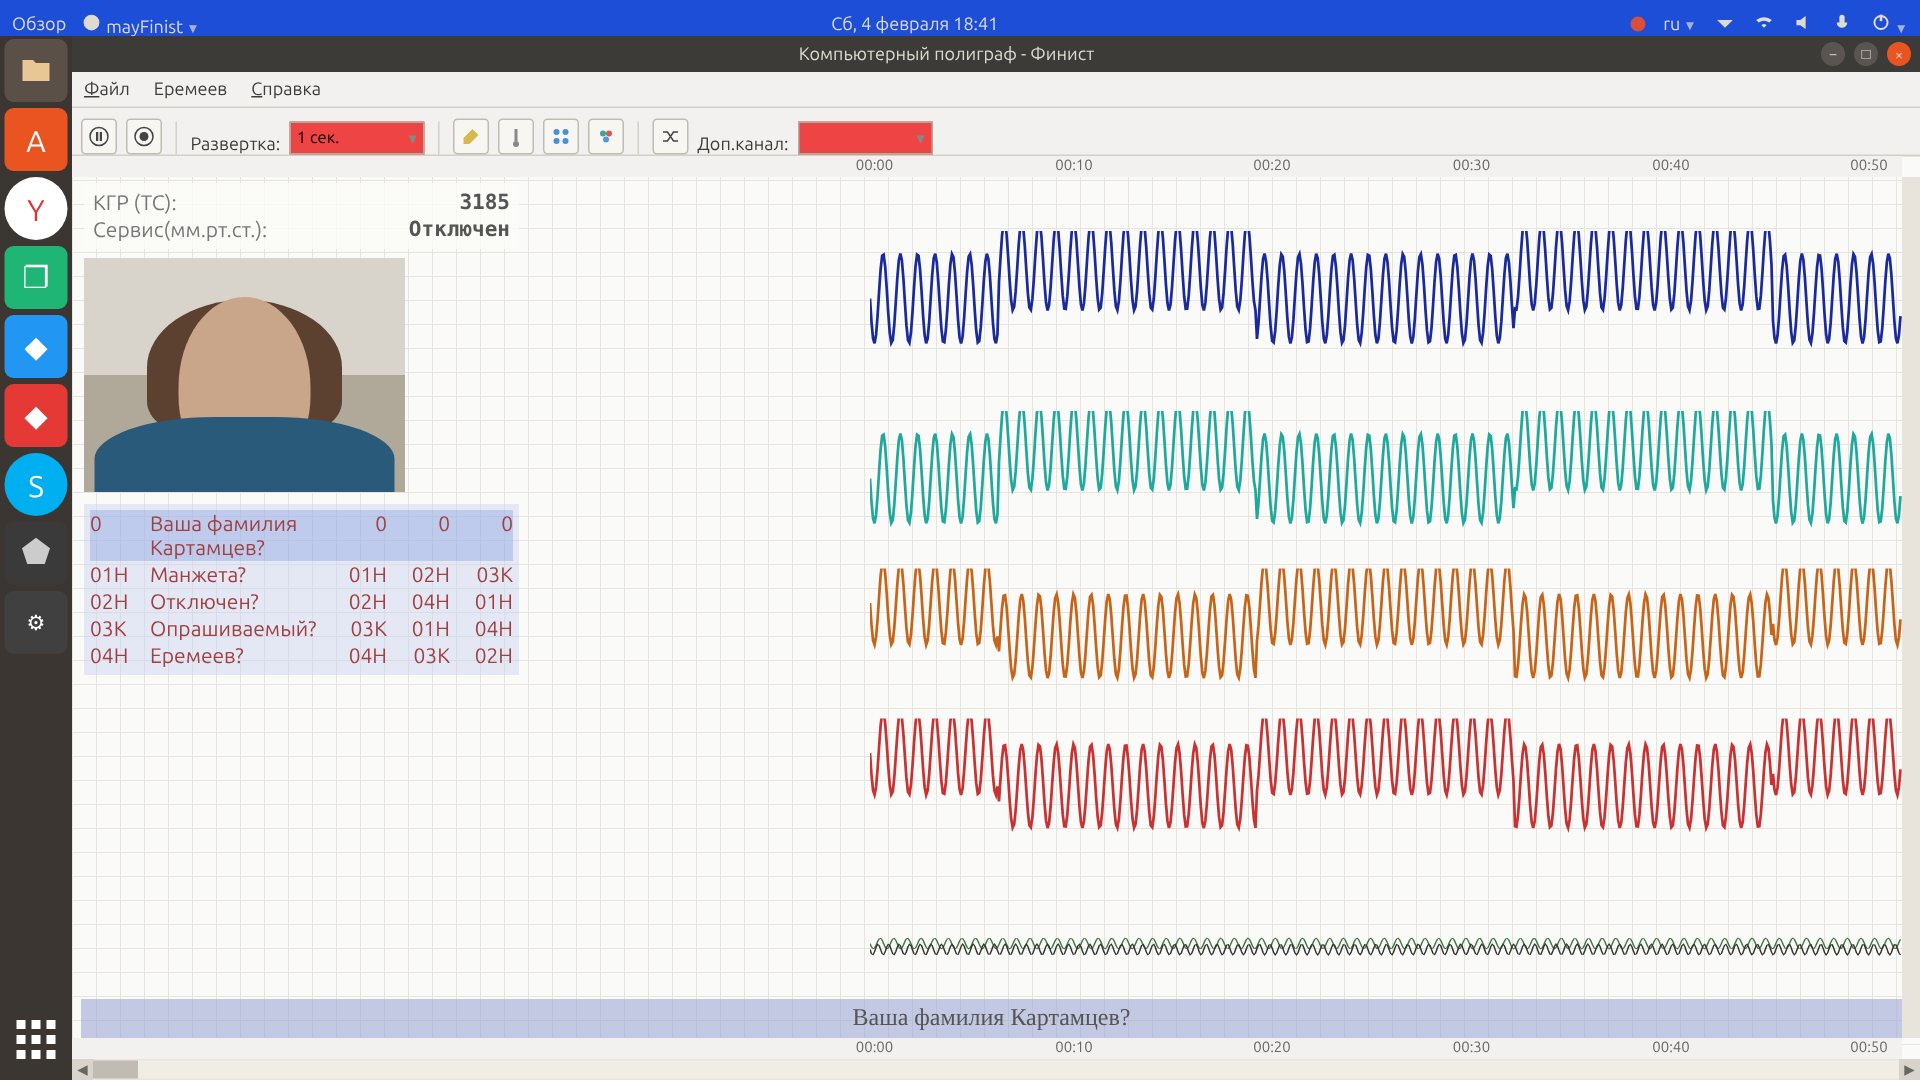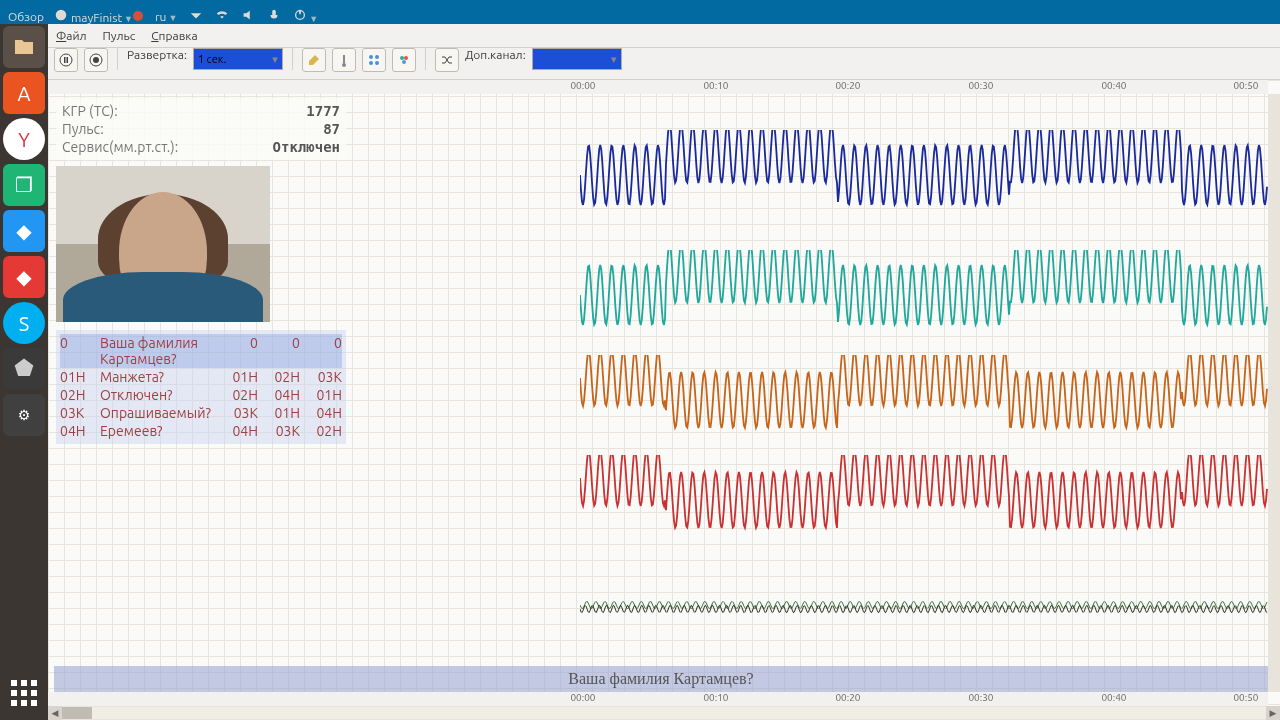--- a/index.html
+++ b/index.html
@@ -1,19 +1,19 @@
 <!DOCTYPE html>
 <html><head>
 <meta charset="utf-8">
 <style>
 * { margin: 0; padding: 0; box-sizing: border-box; font-family: Ubuntu, Arial, sans-serif; }
 body { width: 1280px; height: 720px; background: #f2f1f0; overflow: hidden; position: relative; }
 
 
-.sysbar { height: 24px; background: #0369a1; color: #dfdbd2; display: flex; align-items: center; font-size: 12px; padding: 16px 8px; }
+.sysbar { height: 24px; background: #1d4ed8; color: #dfdbd2; display: flex; align-items: center; font-size: 12px; padding: 16px 8px; }
 .sysbar .left { display: flex; align-items: center; gap: 10px; }
 .sysbar .center { flex: 1; text-align: center; }
 .sysbar .right { display: flex; align-items: center; gap: 12px; }
 .sysbar .dot-red { width: 10px; height: 10px; border-radius: 50%; background: #d94f3a; }
 .sysbar .syscaret { font-size: 9px; margin-left: 2px; opacity: .7; }
 .sysbar svg { width: 14px; height: 14px; fill: #dfdbd2; }
 
 
 .launcher { position: absolute; left: 0; top: 24px; bottom: 0; width: 48px; background: #3b3631; display: flex; flex-direction: column; align-items: center; padding-top: 2px; gap: 4px; }
 .launcher .tile { width: 42px; height: 42px; border-radius: 6px; display: flex; align-items: center; justify-content: center; font-size: 20px; color: #fff; }
@@ -36,24 +36,24 @@
 .titlebar .winbtn { width: 16px; height: 16px; border-radius: 50%; margin-left: 6px; display: flex; align-items: center; justify-content: center; font-size: 10px; }
 .titlebar .close { background: #e95420; }
 .titlebar .minmax { background: #5a5550; }
 
 
 .menubar { height: 24px; background: #f2f1f0; display: flex; align-items: center; padding: 0 8px; font-size: 12px; color: #3c3c3c; border-bottom: 1px solid #d4d0c8; }
 .menubar span { margin-right: 16px; cursor: default; }
 .menubar span u { text-decoration: underline; }
 
 
-.toolbar { height: 32px; background: #f2f1f0; border-bottom: 1px solid #d4d0c8; display: flex; align-items: flex-start; padding: 0 6px; gap: 6px; font-size: 12px; }
+.toolbar { height: 32px; background: #f2f1f0; border-bottom: 1px solid #d4d0c8; display: flex; align-items: flex-end; padding: 0 6px; gap: 6px; font-size: 12px; }
 .toolbar .tbtn { width: 24px; height: 24px; border: 1px solid #c0bcb4; border-radius: 3px; background: #f8f6f3; display: flex; align-items: center; justify-content: center; }
 .toolbar .sep { width: 1px; height: 22px; background: #d4d0c8; margin: 0 3px; }
-.toolbar .combo { height: 22px; border: 1px solid #b0aaa0; background: #1d4ed8; display: flex; align-items: center; padding: 0 4px; font-size: 11px; min-width: 80px; }
+.toolbar .combo { height: 22px; border: 1px solid #b0aaa0; background: #ef4444; display: flex; align-items: center; padding: 0 4px; font-size: 11px; min-width: 80px; }
 .toolbar .combo::after { content: "▾"; margin-left: auto; padding-left: 6px; color: #888; }
 .toolbar .combo.wide { min-width: 90px; }
 .toolbar label { color: #3c3c3c; }
 
 
 .main { flex: 1; position: relative; background: repeating-linear-gradient(to right, #e8e4dc 0 1px, transparent 1px 16px), repeating-linear-gradient(to bottom, #e8e4dc 0 1px, transparent 1px 16px), #fafaf8; }
 .timeruler { position: absolute; left: 0; right: 12px; height: 14px; background: #f2f1f0; font-size: 10px; color: #666; }
 .timeruler.top { top: 0; }
 .timeruler.bot { bottom: 14px; }
 .timeruler span { position: absolute; transform: translateX(-50%); }
@@ -95,20 +95,21 @@
 <div class="sysbar">
   <div class="left">
     <span>Обзор</span>
     <span>
       <svg viewBox="0 0 16 16">
           <circle cx="8" cy="8" r="6" fill="#dfdbd2"></circle>
         </svg>
       <span>mayFinist</span><span class="syscaret">▼</span>
     </span>
   </div>
+  <div class="center">Сб, 4 февраля  18:41</div>
   <div class="right">
     <span class="dot-red"></span>
     <span><span>ru</span><span class="syscaret">▼</span></span>
     <span><svg viewBox="0 0 16 16">
           <path d="M8 12l-6-6h12z"></path>
         </svg></span>
     <span><svg viewBox="0 0 16 16">
           <path d="M2 6a10 10 0 0112 0l-2 2a7 7 0 00-8 0zM8 12l2-2a3 3 0 00-4 0z"></path>
         </svg></span>
     <span><svg viewBox="0 0 16 16">
@@ -150,24 +151,30 @@
       <span></span>
       <span></span>
       <span></span>
       <span></span>
       <span></span>
       <span></span>
     </div>
 </div>
 
 <div class="win">
+  <div class="titlebar">
+    <span class="title">Компьютерный полиграф - Финист</span>
+    <span class="winbtn minmax">－</span>
+    <span class="winbtn minmax">□</span>
+    <span class="winbtn close">×</span>
+  </div>
 
   <div class="menubar">
     <span><u>Ф</u>айл</span>
-    <span>Пульс</span>
+    <span>Еремеев</span>
     <span><u>С</u>правка</span>
   </div>
 
   <div class="toolbar">
     <div class="tbtn">
         <svg width="14" height="14" viewBox="0 0 14 14">
           <circle cx="7" cy="7" r="6" fill="none" stroke="#444"></circle>
           <rect x="5" y="4" width="1.5" height="6" fill="#444"></rect>
           <rect x="7.5" y="4" width="1.5" height="6" fill="#444"></rect>
         </svg>
@@ -225,25 +232,21 @@
         <span style="left: 800px;">00:20</span>
         <span style="left: 933px;">00:30</span>
         <span style="left: 1066px;">00:40</span>
         <span style="left: 1198px;">00:50</span>
       </div>
 
     <div class="sidepan">
       <div class="stats">
         <div>
             <span>КГР (ТС):</span>
-            <span class="val">1777</span>
-          </div>
-        <div>
-            <span>Пульс:</span>
-            <span class="val">87</span>
+            <span class="val">3185</span>
           </div>
         <div>
             <span>Сервис(мм.рт.ст.):</span>
             <span class="val">Отключен</span>
           </div>
       </div>
       <div class="cam">
         <div class="bg"></div>
           <div class="hair"></div>
           <div class="face"></div>

